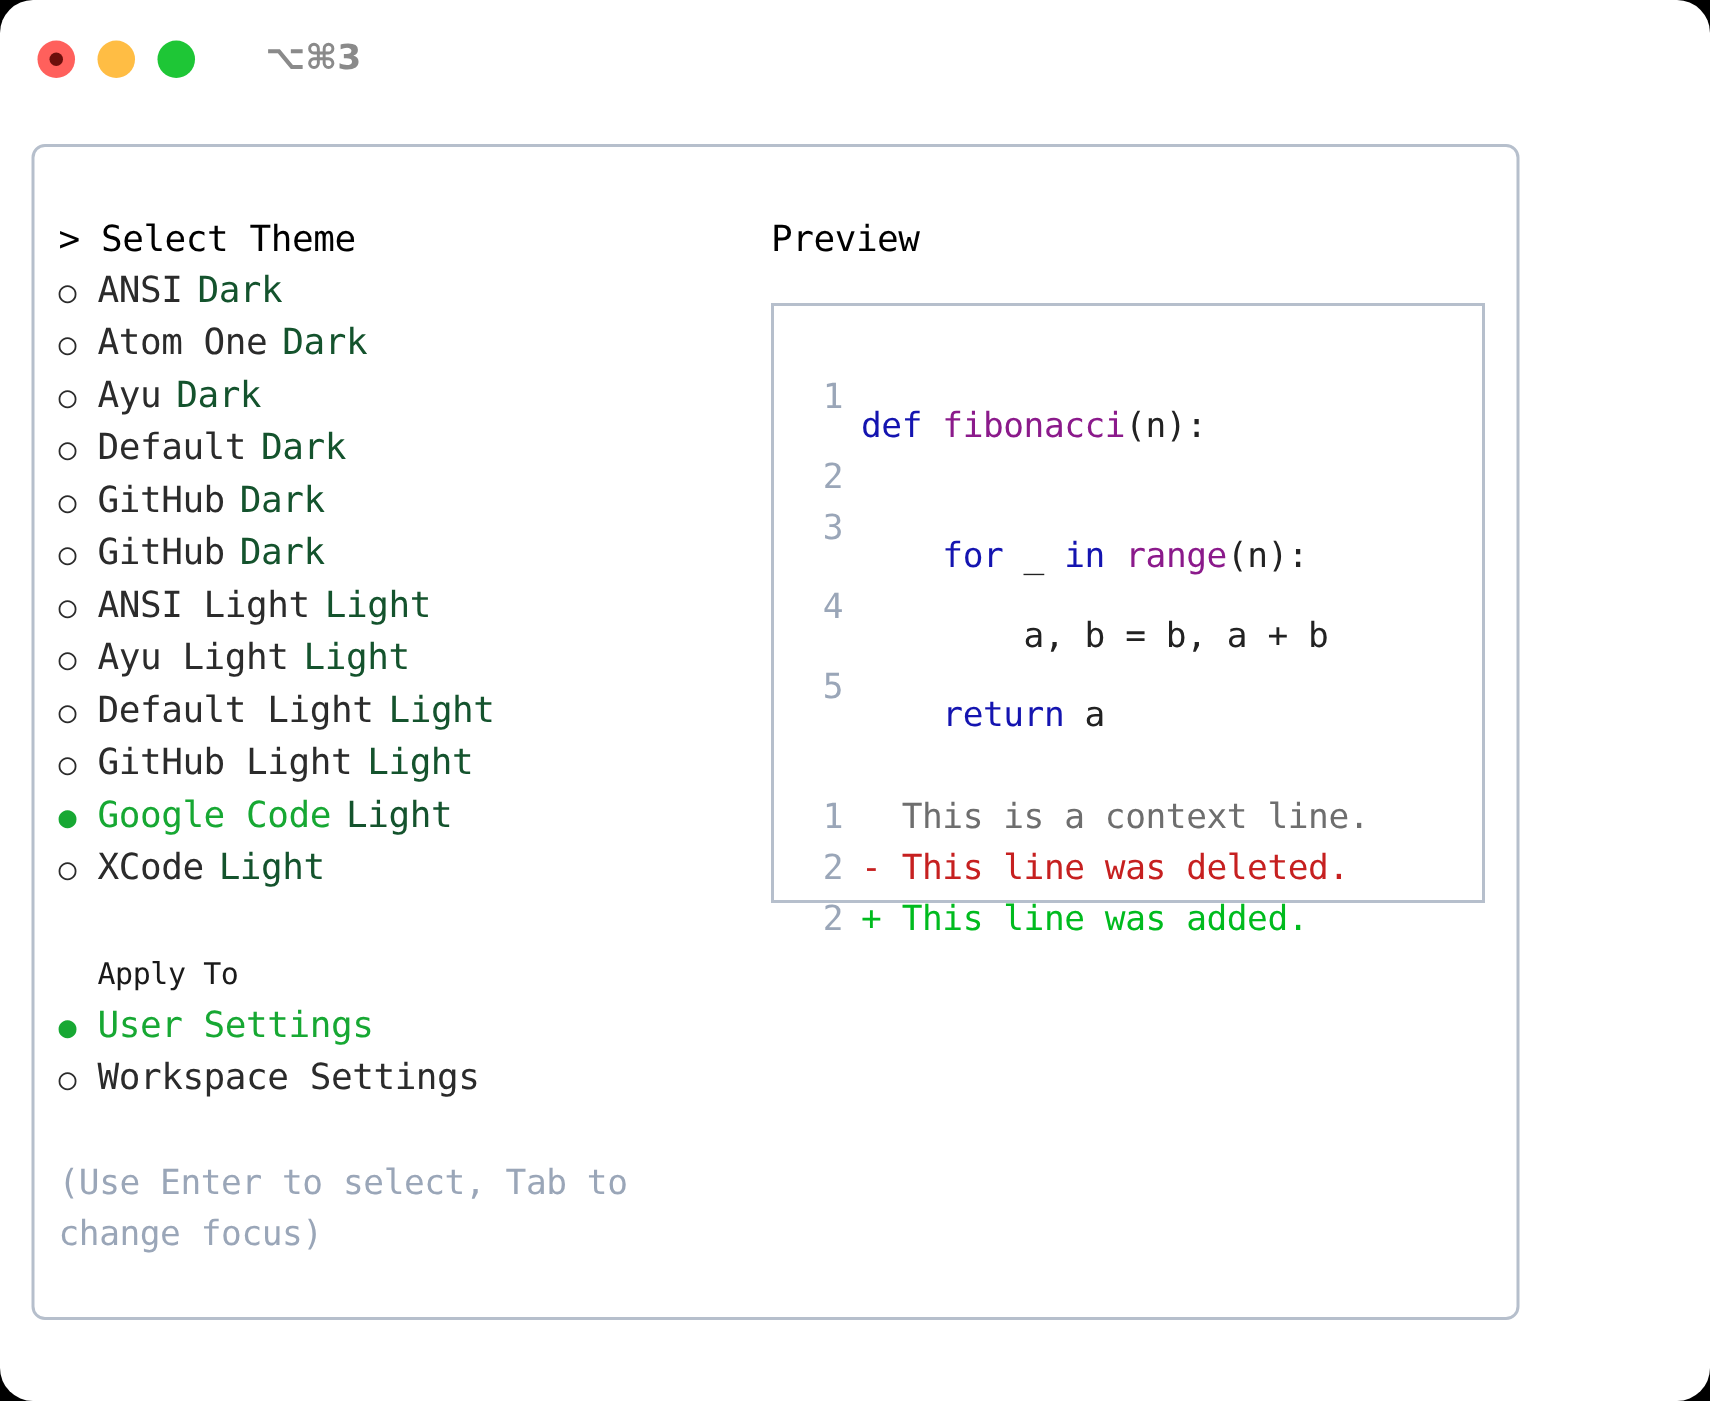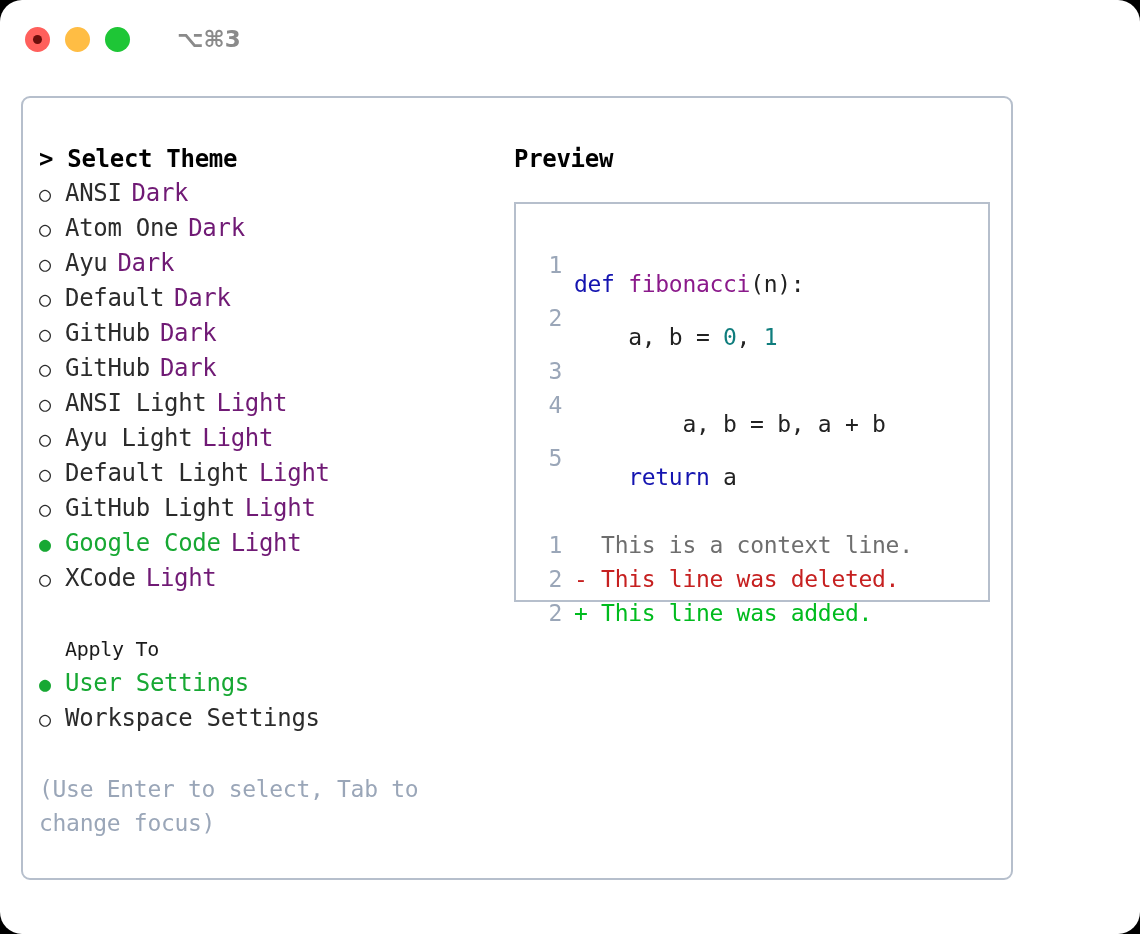--- a/index.html
+++ b/index.html
@@ -94,21 +94,21 @@
   
   .left-col {
     position: absolute;
     left: 16px;
     top: 44px;
     width: 440px;
   }
 
   .section-header {
     font-size: 24px;
-    font-weight: bold;
+    font-weight: normal;
     color: #000000;
     white-space: pre;
     line-height: 34px;
     letter-spacing: -0.3px;
   }
 
   .opt-list { margin: 0; padding: 0; }
 
   .opt {
     display: flex;
@@ -123,21 +123,21 @@
     width: 26px;
     flex: 0 0 26px;
     font-size: 20px;
     color: #2b2b2b;
     line-height: 34px;
   }
   .opt.selected .marker { color: #17a833; }
   .opt.selected .opt-label { color: #17a833; }
   .opt .opt-label { color: #2b2b2b; }
   .opt .opt-tag {
-    color: #701a75;
+    color: #14532d;
     padding-left: 10px;
   }
 
   .subsection {
     margin-top: 36px;
   }
   .subsection .section-sub {
     display: flex;
     font-size: 20px;
     line-height: 34px;
@@ -256,22 +256,22 @@
 
         <div class="hint">(Use Enter to select, Tab to change focus)</div>
       </div>
 
       <div class="right-col">
         <div class="section-header">Preview</div>
 
         <div class="preview-box">
           <div id="code-block">
               <div class="code-line"><span class="ln">1</span><span class="code-text"><span class="tok-kw">def </span><span class="tok-fn">fibonacci</span><span class="tok-plain">(n):</span></span></div>
-              <div class="code-line"><span class="ln">2</span><span class="code-text"><span class="tok-plain">    a, b = </span><span class="tok-num">0</span><span class="tok-plain">, </span><span class="tok-num">1</span></span></div>
-              <div class="code-line"><span class="ln">3</span></div>
+              <div class="code-line"><span class="ln">2</span></div>
+              <div class="code-line"><span class="ln">3</span><span class="code-text"><span class="tok-plain">    </span><span class="tok-kw">for</span><span class="tok-plain"> _ </span><span class="tok-kw">in</span><span class="tok-plain"> </span><span class="tok-fn">range</span><span class="tok-plain">(n):</span></span></div>
               <div class="code-line"><span class="ln">4</span><span class="code-text"><span class="tok-plain">        a, b = b, a + b</span></span></div>
               <div class="code-line"><span class="ln">5</span><span class="code-text"><span class="tok-plain">    </span><span class="tok-kw">return</span><span class="tok-plain"> a</span></span></div>
             </div>
           <div class="diff-gap"></div>
           <div id="diff-block">
               <div class="code-line"><span class="ln">1</span><span class="diff-ctx"><span> </span><span> This is a context line.</span></span></div>
               <div class="code-line"><span class="ln">2</span><span class="diff-del"><span>-</span><span> This line was deleted.</span></span></div>
               <div class="code-line"><span class="ln">2</span><span class="diff-add"><span>+</span><span> This line was added.</span></span></div>
             </div>
         </div>

